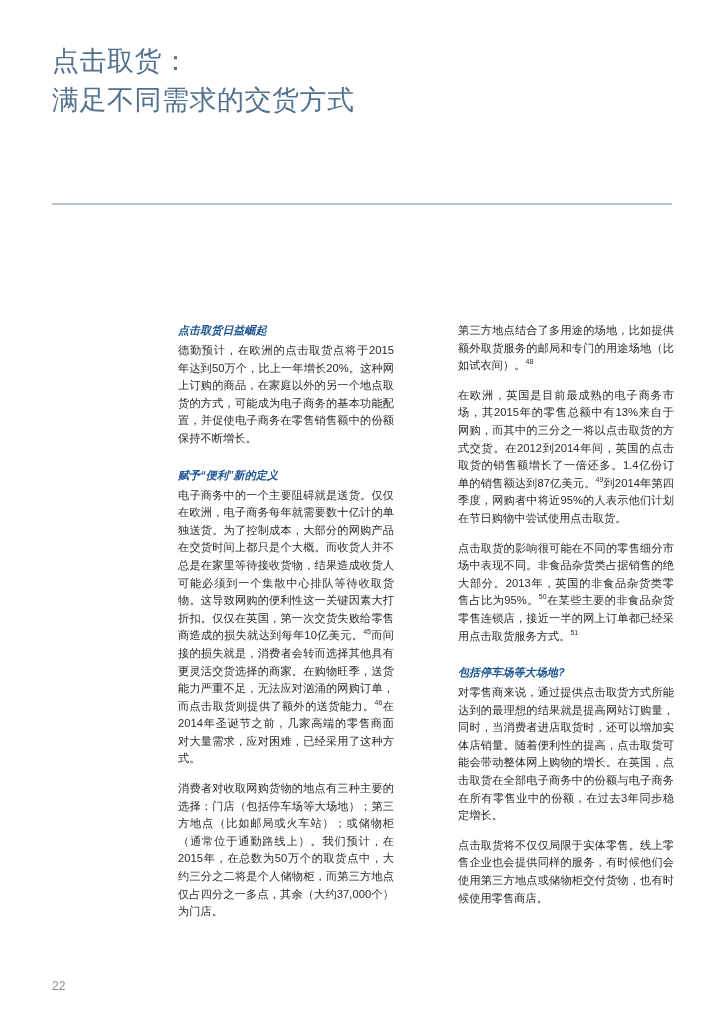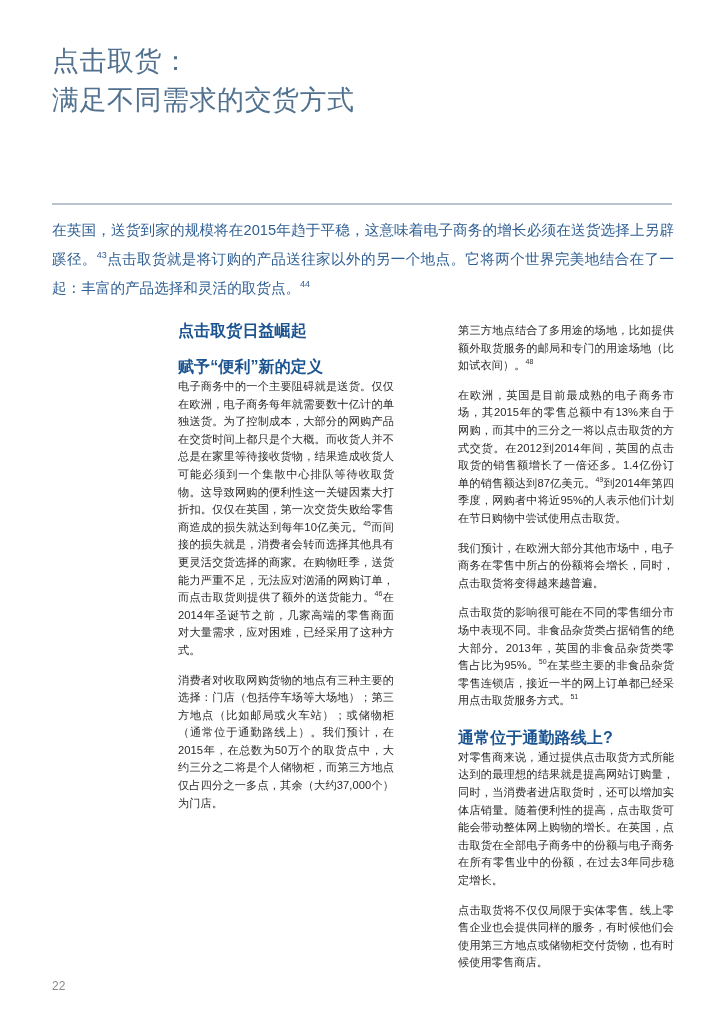--- a/index.html
+++ b/index.html
@@ -76,25 +76,26 @@
     height: 620px;
     display: flex;
     gap: 64px;
   }
   .col {
     width: 216px;
     flex: 0 0 216px;
   }
   .sec-head {
     color: #1b5490;
-    font-size: 16px;
+    font-size: 11px;
     font-weight: bold;
     line-height: 17px;
     margin: 0 0 3px 0;
     letter-spacing: 0.1px;
+    font-style: italic;
   }
   .sec-head.spaced {
     margin-top: 19px;
   }
   p.body {
     color: #2b2b2b;
     font-size: 11.2px;
     line-height: 17.6px;
     margin: 0 0 12px 0;
     text-align: justify;
@@ -125,46 +126,45 @@
 
 <div class="page">
 
   <div class="title-block">
     <div class="title-line">点击取货：</div>
     <div class="title-line">满足不同需求的交货方式</div>
   </div>
 
   <div class="rule"></div>
 
-  <div class="intro"><span>在英国，送货到家的规模将在2015年趋于平稳，这意味着电子商务的增长必须在送货选择上另辟蹊径。</span><sup>43</sup><span>点击取货就是将订购的产品送往家以外的另一个地点。它将两个世界完美地结合在了一起：丰富的产品选择和灵活的取货点。</span><sup>44</sup></div>
 
   <div class="columns">
 
     <div class="col">
 
       <h3 class="sec-head">点击取货日益崛起</h3>
+      <p class="body">德勤预计，在欧洲的点击取货点将于2015年达到50万个，比上一年增长20%。这种网上订购的商品，在家庭以外的另一个地点取货的方式，可能成为电子商务的基本功能配置，并促使电子商务在零售销售额中的份额保持不断增长。</p>
 
       <h3 class="sec-head spaced">赋予“便利”新的定义</h3>
       <p class="body"><span>电子商务中的一个主要阻碍就是送货。仅仅在欧洲，电子商务每年就需要数十亿计的单独送货。为了控制成本，大部分的网购产品在交货时间上都只是个大概。而收货人并不总是在家里等待接收货物，结果造成收货人可能必须到一个集散中心排队等待收取货物。这导致网购的便利性这一关键因素大打折扣。仅仅在英国，第一次交货失败给零售商造成的损失就达到每年10亿美元。</span><sup>45</sup><span>而间接的损失就是，消费者会转而选择其他具有更灵活交货选择的商家。在购物旺季，送货能力严重不足，无法应对汹涌的网购订单，而点击取货则提供了额外的送货能力。</span><sup>46</sup><span>在2014年圣诞节之前，几家高端的零售商面对大量需求，应对困难，已经采用了这种方式。</span></p>
 
       <p class="body tight">消费者对收取网购货物的地点有三种主要的选择：门店（包括停车场等大场地）；第三方地点（比如邮局或火车站）；或储物柜（通常位于通勤路线上）。我们预计，在2015年，在总数为50万个的取货点中，大约三分之二将是个人储物柜，而第三方地点仅占四分之一多点，其余（大约37,000个）为门店。</p>
 
     </div>
 
     <div class="col">
 
       <p class="body"><span>第三方地点结合了多用途的场地，比如提供额外取货服务的邮局和专门的用途场地（比如试衣间）。</span><sup>48</sup></p>
 
       <p class="body"><span>在欧洲，英国是目前最成熟的电子商务市场，其2015年的零售总额中有13%来自于网购，而其中的三分之一将以点击取货的方式交货。在2012到2014年间，英国的点击取货的销售额增长了一倍还多。1.4亿份订单的销售额达到87亿美元。</span><sup>49</sup><span>到2014年第四季度，网购者中将近95%的人表示他们计划在节日购物中尝试使用点击取货。</span></p>
 
-      <p class="body">我们预计，在欧洲大部分其他市场中，电子商务在零售中所占的份额将会增长，同时，点击取货将变得越来越普遍。</p>
 
       <p class="body"><span>点击取货的影响很可能在不同的零售细分市场中表现不同。非食品杂货类占据销售的绝大部分。2013年，英国的非食品杂货类零售占比为95%。</span><sup>50</sup><span>在某些主要的非食品杂货零售连锁店，接近一半的网上订单都已经采用点击取货服务方式。</span><sup>51</sup></p>
 
-      <h3 class="sec-head spaced">通常位于通勤路线上?</h3>
+      <h3 class="sec-head spaced">包括停车场等大场地?</h3>
       <p class="body">对零售商来说，通过提供点击取货方式所能达到的最理想的结果就是提高网站订购量，同时，当消费者进店取货时，还可以增加实体店销量。随着便利性的提高，点击取货可能会带动整体网上购物的增长。在英国，点击取货在全部电子商务中的份额与电子商务在所有零售业中的份额，在过去3年同步稳定增长。</p>
       <p class="body tight">点击取货将不仅仅局限于实体零售。线上零售企业也会提供同样的服务，有时候他们会使用第三方地点或储物柜交付货物，也有时候使用零售商店。</p>
 
     </div>
 
   </div>
 
   <div class="page-number">22</div>
 
 </div>

